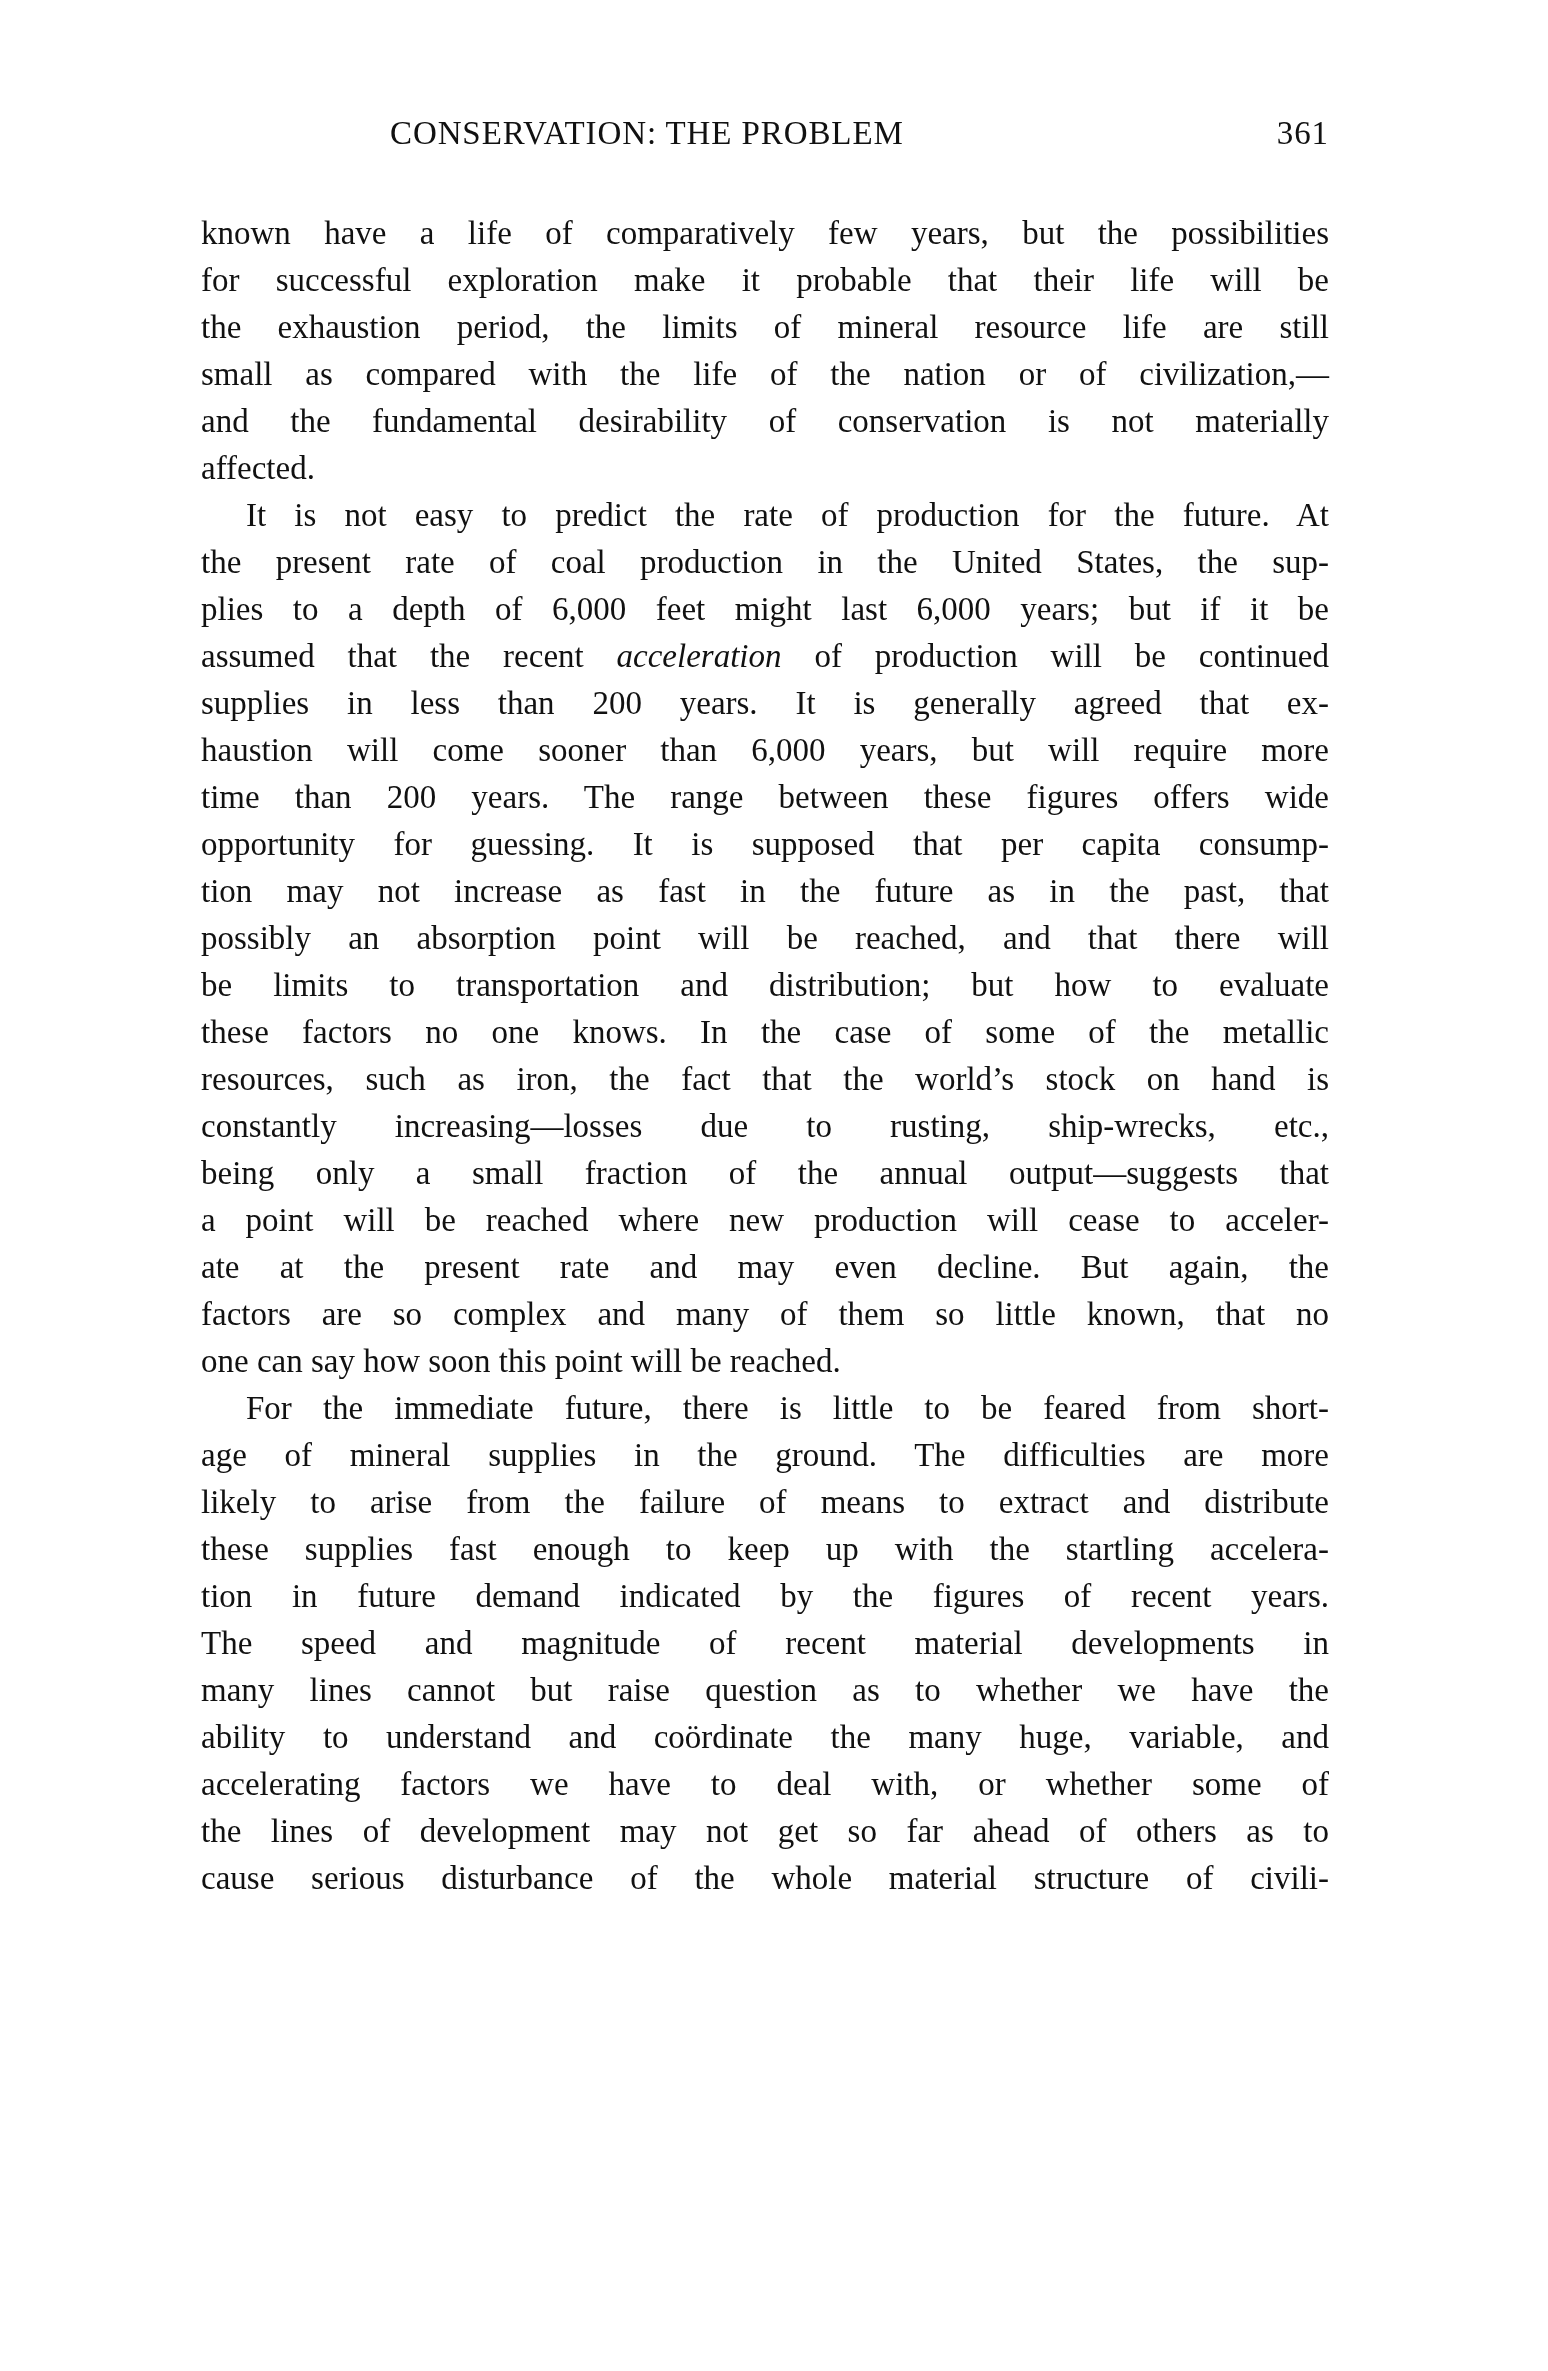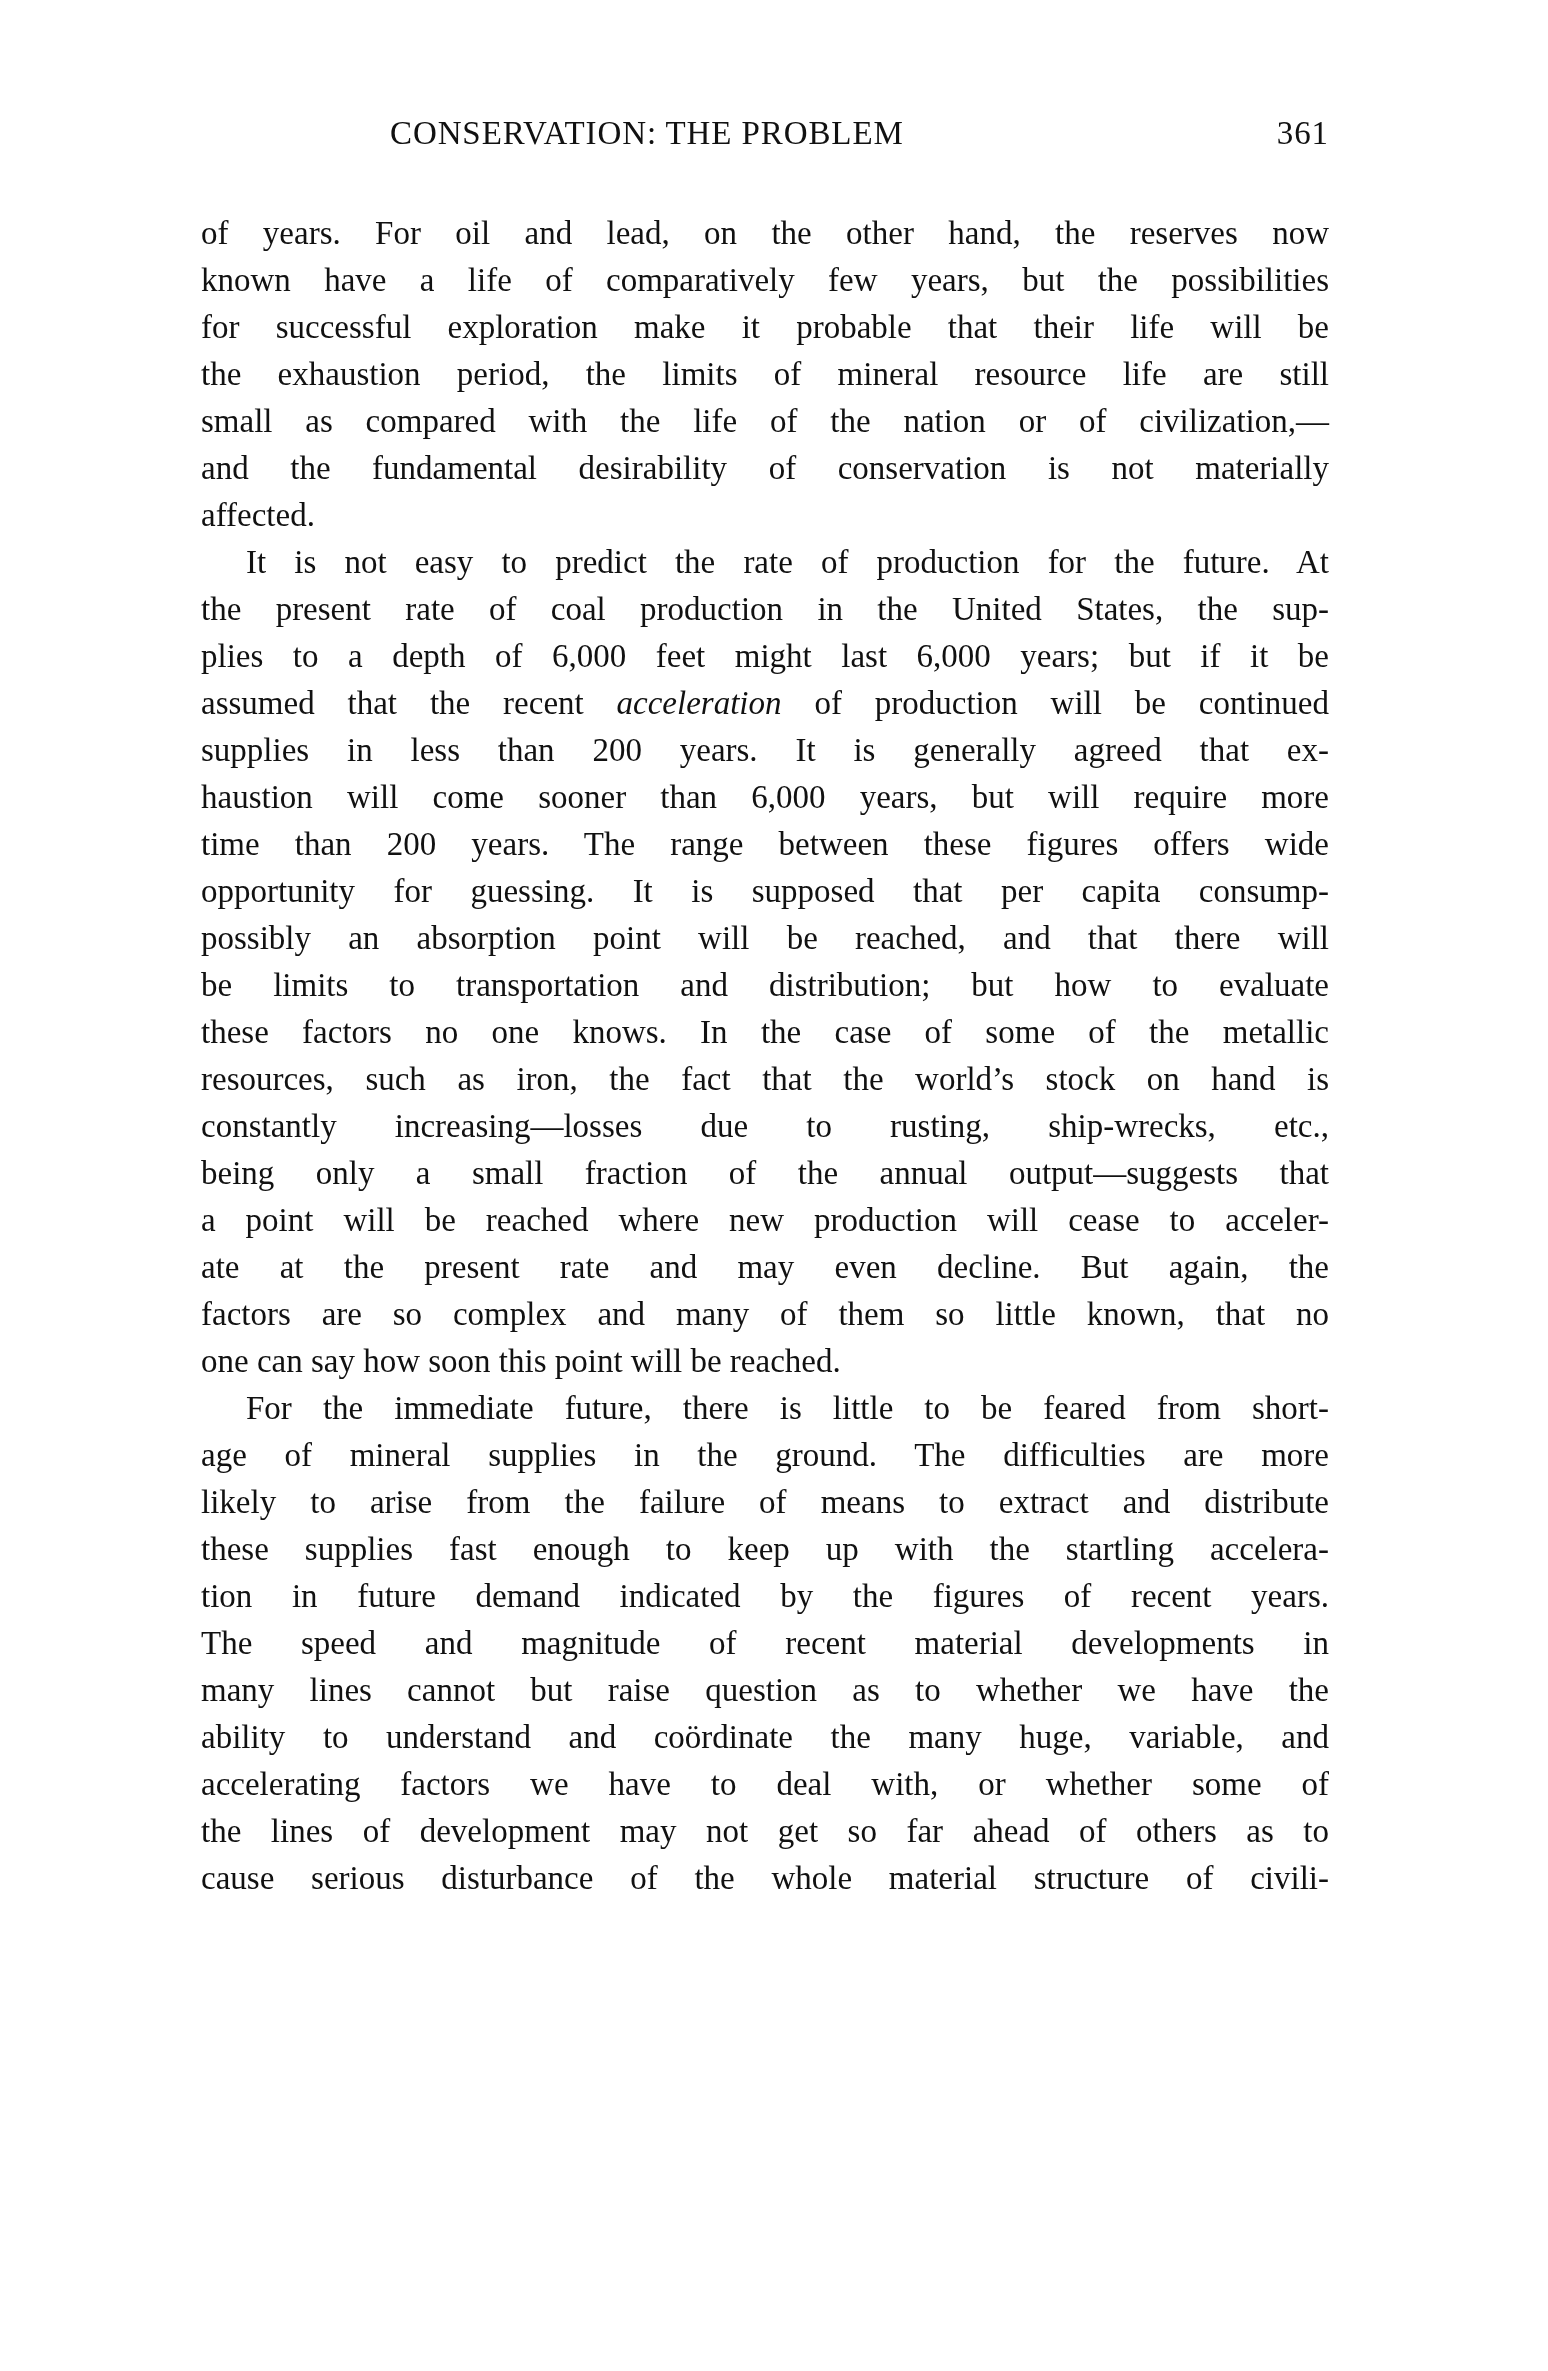--- a/index.html
+++ b/index.html
@@ -72,37 +72,37 @@
 <body>
 
 <div class="page">
   <div class="running-head">
     <span class="running-title">CONSERVATION: THE PROBLEM</span>
     <span class="page-number">361</span>
   </div>
 
   <div class="body-text" id="body-text">
       <div>
-        <span class="line">of years.  For oil and lead, on the other hand, the reserves now</span>
         <span class="line">known have a life of comparatively few years, but the possibilities</span>
         <span class="line">for successful exploration make it probable that their life will be</span>
         <span class="line">the exhaustion period, the limits of mineral resource life are still</span>
         <span class="line">small as compared with the life of the nation or of civilization,—</span>
         <span class="line">and the fundamental desirability of conservation is not materially</span>
         <span class="line last">affected.</span>
       </div>
       <div>
         <span class="line indent">It is not easy to predict the rate of production for the future.  At</span>
         <span class="line">the present rate of coal production in the United States, the sup-</span>
         <span class="line">plies to a depth of 6,000 feet might last 6,000 years; but if it be</span>
         <span class="line">assumed that the recent <em>acceleration</em> of production will be continued</span>
         <span class="line">supplies in less than 200 years.  It is generally agreed that ex-</span>
         <span class="line">haustion will come sooner than 6,000 years, but will require more</span>
         <span class="line">time than 200 years.  The range between these figures offers wide</span>
         <span class="line">opportunity for guessing.  It is supposed that per capita consump-</span>
+        <span class="line">tion may not increase as fast in the future as in the past, that</span>
         <span class="line">possibly an absorption point will be reached, and that there will</span>
         <span class="line">be limits to transportation and distribution; but how to evaluate</span>
         <span class="line">these factors no one knows.  In the case of some of the metallic</span>
         <span class="line">resources, such as iron, the fact that the world’s stock on hand is</span>
         <span class="line">constantly increasing—losses due to rusting, ship-wrecks, etc.,</span>
         <span class="line">being only a small fraction of the annual output—suggests that</span>
         <span class="line">a point will be reached where new production will cease to acceler-</span>
         <span class="line">ate at the present rate and may even decline.  But again, the</span>
         <span class="line">factors are so complex and many of them so little known, that no</span>
         <span class="line last">one can say how soon this point will be reached.</span>

